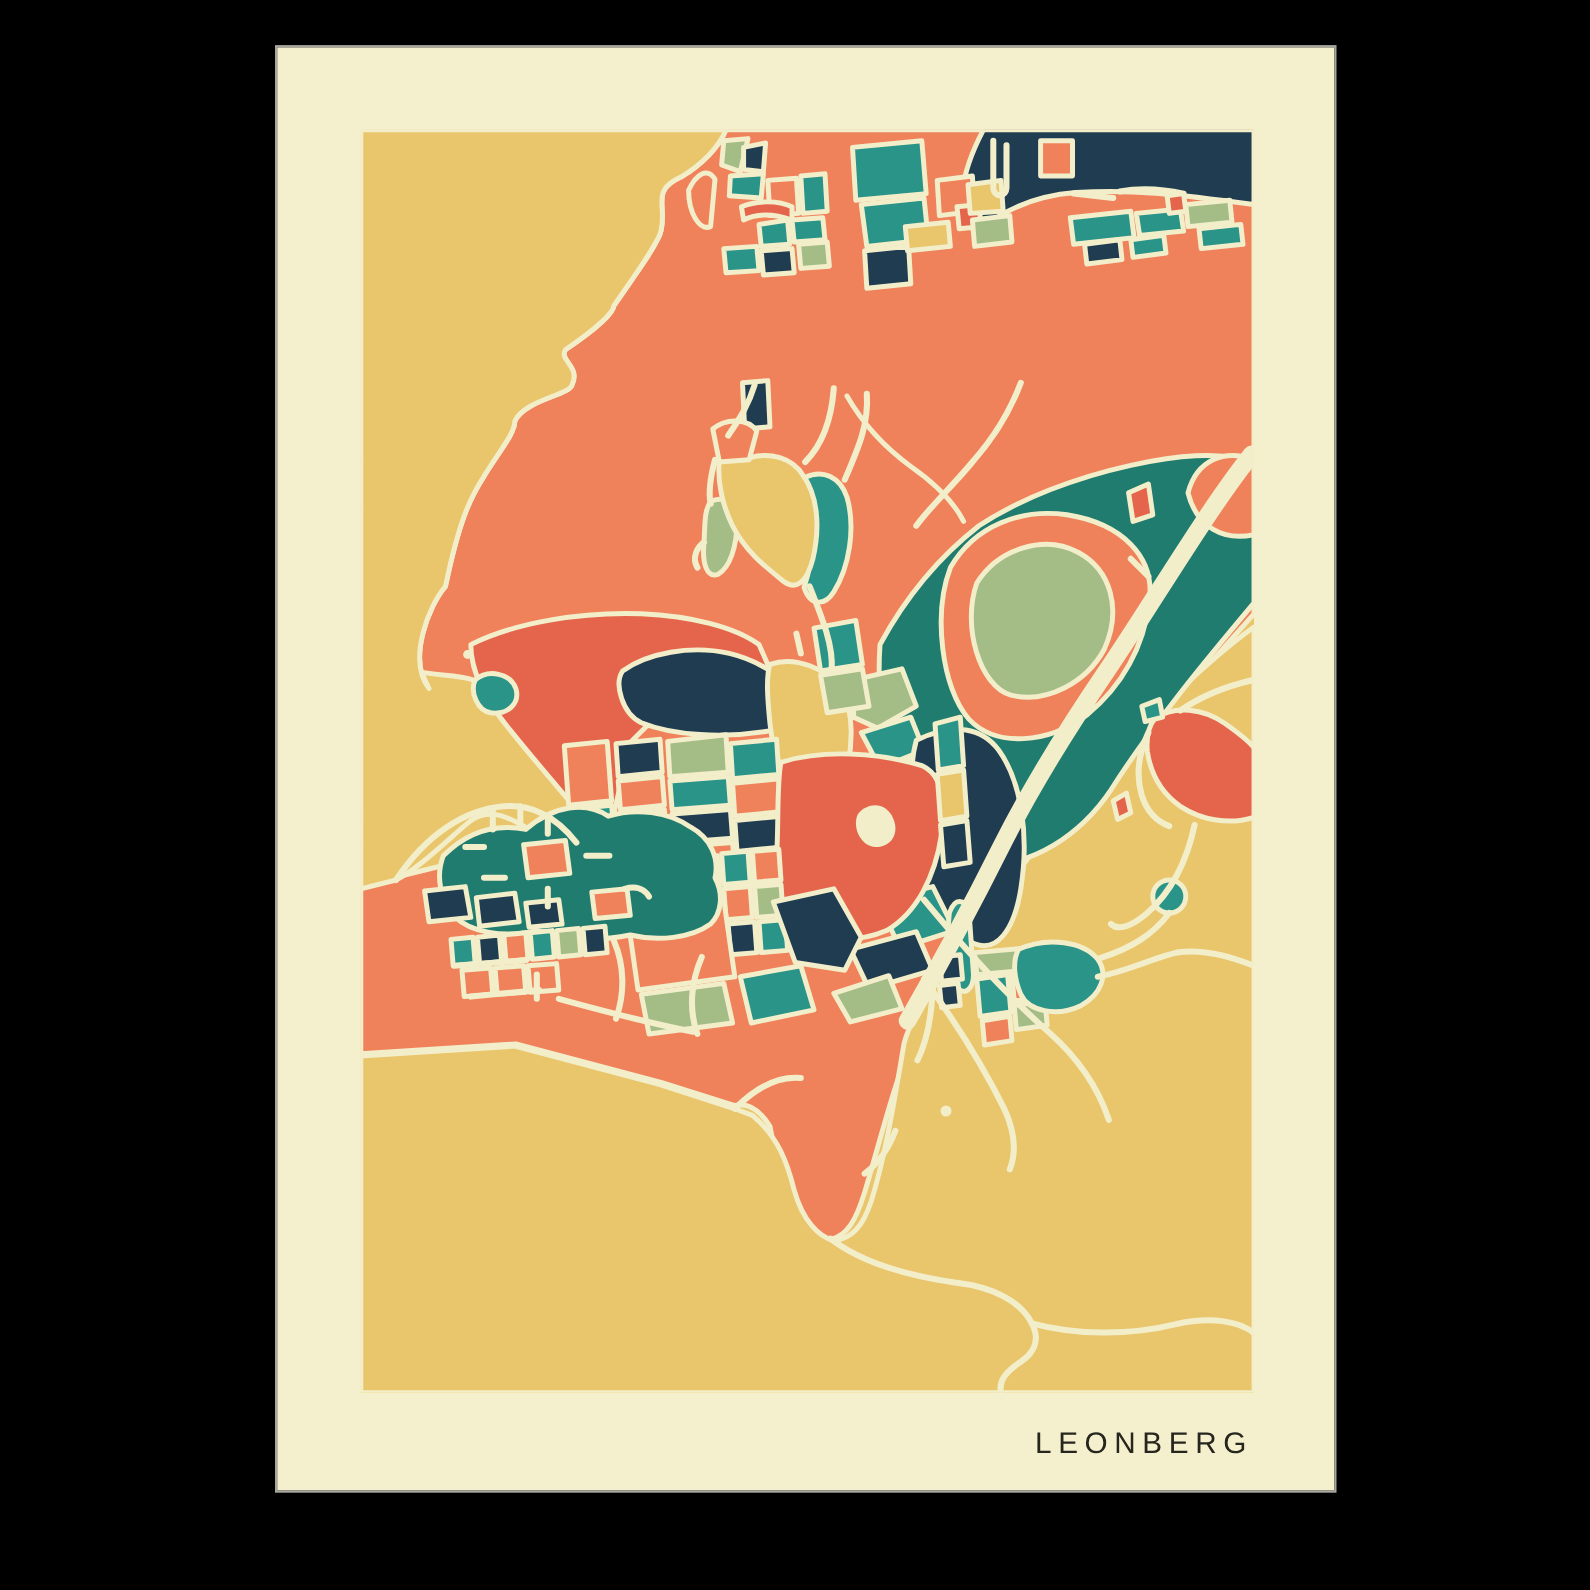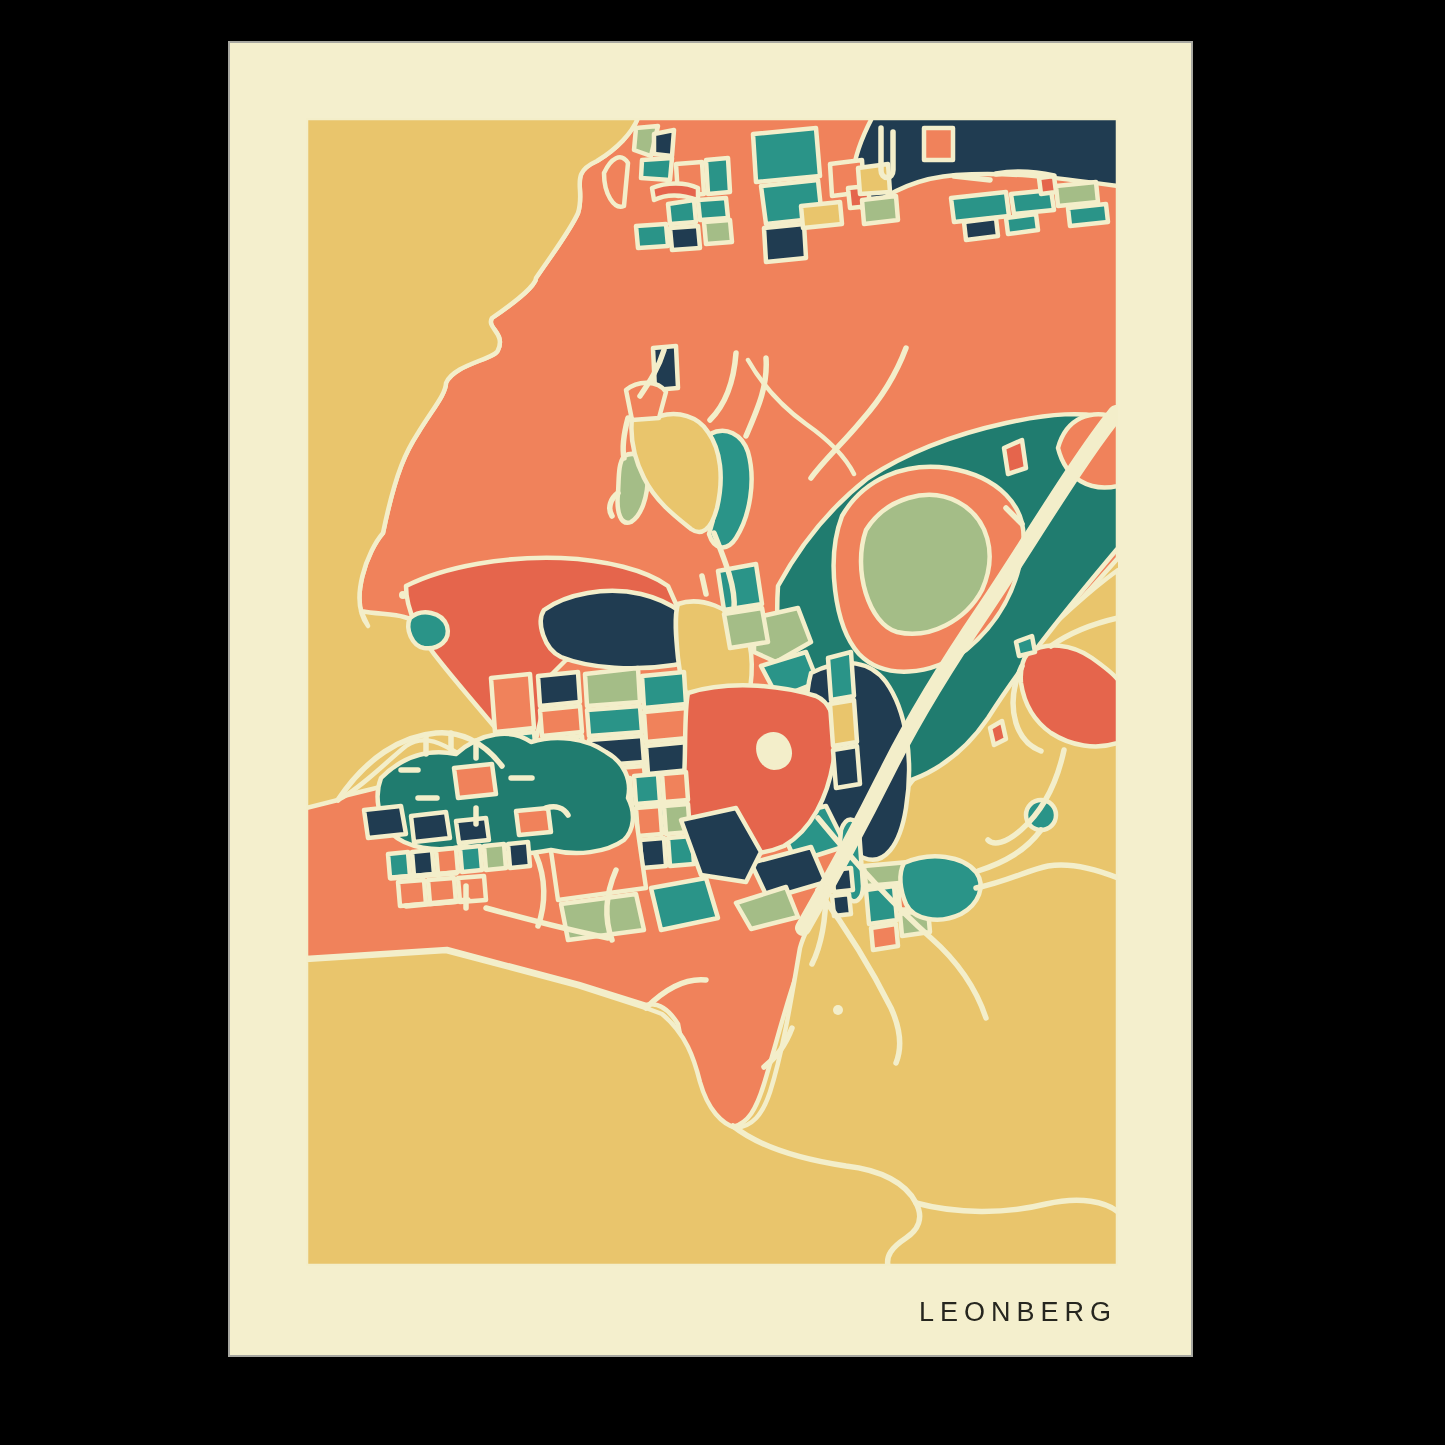--- a/index.html
+++ b/index.html
@@ -3,21 +3,21 @@
 <meta charset="utf-8">
 <style>
   :root{
     --black:#000000; --cream:#f4efcd; --road:#f3eeca; --yellow:#e9c56c;
     --orange:#f0825b; --red:#e5654c; --navy:#203c51; --teal:#2a9488;
     --tealdeep:#207c6f; --sage:#a4bd87; --ink:#26261f;
   }
   html,body{margin:0;padding:0}
   body{width:1445px;height:1445px;background:var(--black);position:relative;
        overflow:hidden;font-family:"Liberation Sans",sans-serif;}
-  .poster{position:absolute;left:230px;top:43px;width:961px;height:1312px;
+  .poster{position:absolute;left:252px;top:43px;width:961px;height:1312px;
           background:var(--cream);outline:2px solid #a7a7a0;}
   .map-wrap{position:absolute;left:76px;top:75px;width:812px;height:1148px;}
   .map-wrap svg{display:block;width:812px;height:1148px;}
   .poster-title{position:absolute;top:1254px;right:74px;font-size:27px;
           letter-spacing:6px;color:var(--ink);font-weight:400;white-space:nowrap;}
   
   .fy{fill:var(--yellow)} .fo{fill:var(--orange)} .fr{fill:var(--red)}
   .fn{fill:var(--navy)} .ft{fill:var(--teal)} .fd{fill:var(--tealdeep)}
   .fs{fill:var(--sage)} .fc{fill:var(--road)}
   

